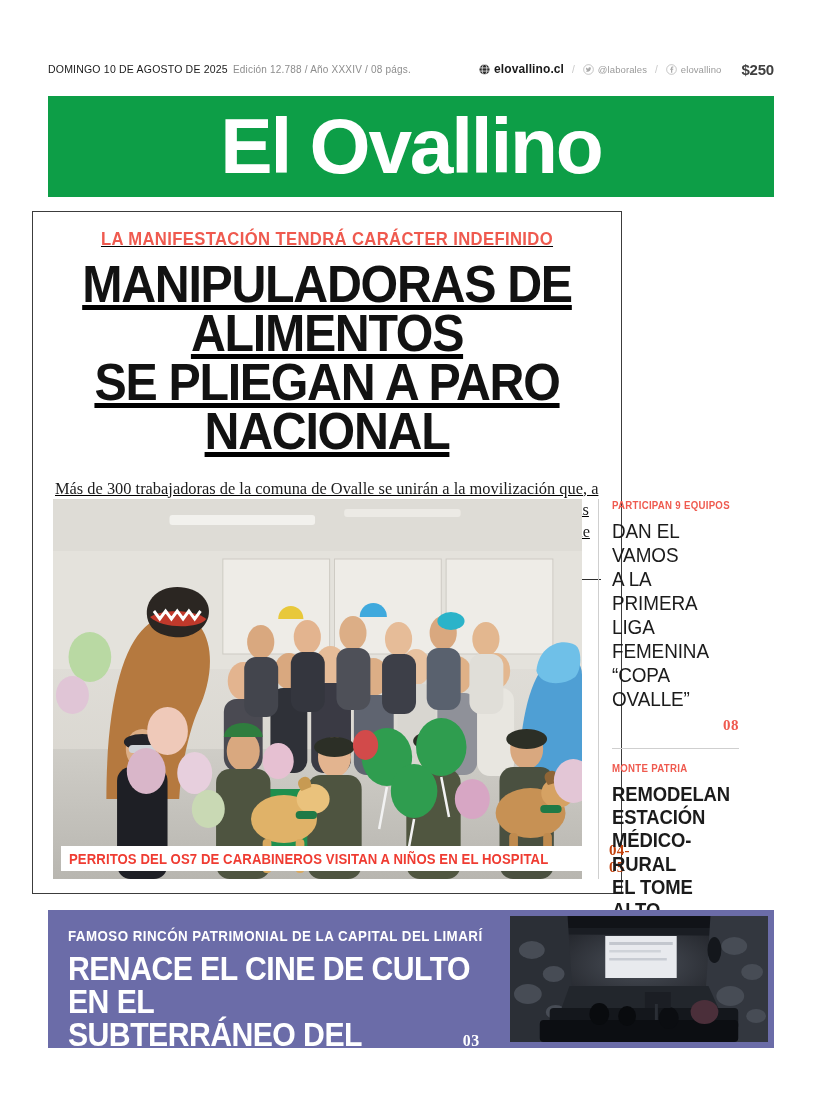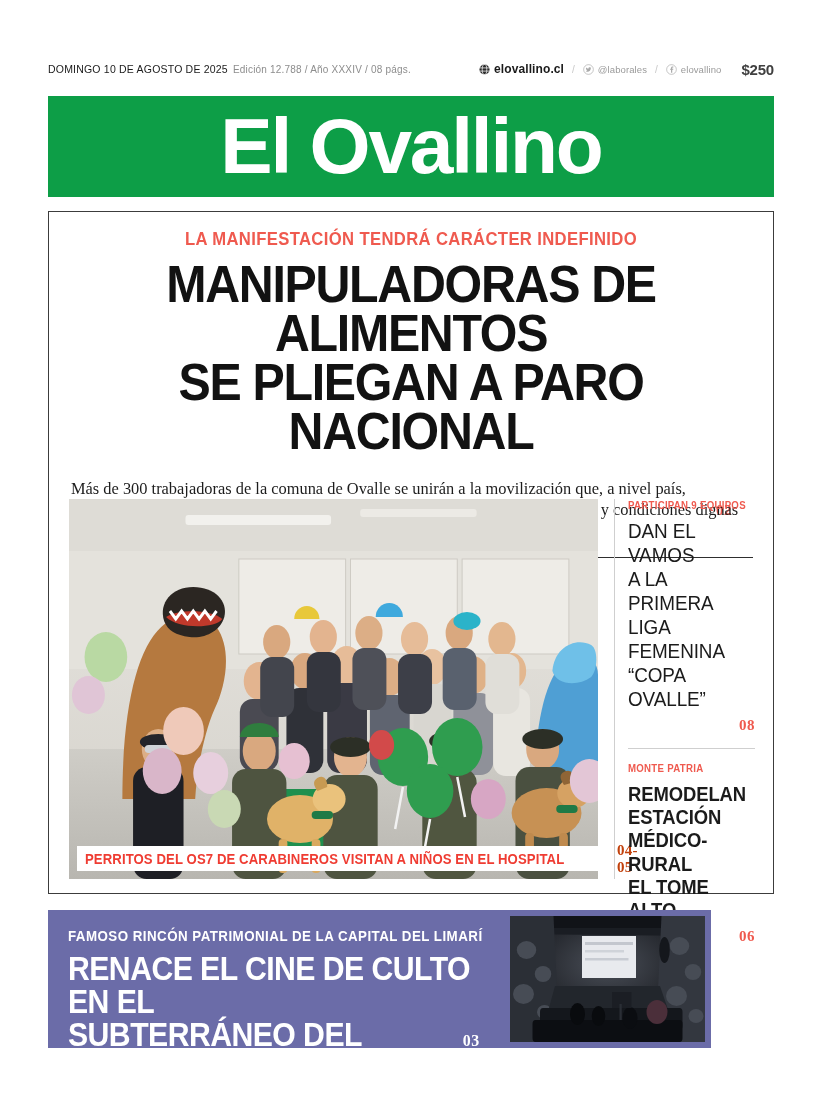--- a/index.html
+++ b/index.html
@@ -37,22 +37,22 @@
     background:#0d9e47; display:flex; align-items:center; justify-content:center;
   }
   .masthead .logo{
     font-family:"Liberation Sans", sans-serif;
     font-weight:bold; font-size:77px; color:#fff;
     letter-spacing:-2.2px; transform:scaleX(1.02); line-height:1;
   }
 
   
   .mainbox{
-    position:absolute; left:48px; top:211px; width:726px; height:683px;
-    border:1.6px solid #3c3c3c; background:#fff;
+    position:absolute; left:32px; top:211px; width:590px; height:683px;
+    border:1.6px solid #3c3c3c; background:#fff;text-decoration:underline;
   }
 
   .kicker{
     margin-top:16px; text-align:center; color:#ef5a4f;
     font-size:18.5px; font-weight:bold; letter-spacing:.4px;
     transform:scaleX(.9); font-family:"Liberation Sans", sans-serif;
   }
 
   .headline{
     margin-top:10px; text-align:center; color:#121212;
@@ -87,21 +87,21 @@
   }
 
   
   .photo{
     position:absolute; inset:0; overflow:hidden; background:#c9c5bf;
   }
   .photo svg{ position:absolute; inset:0; width:100%; height:100%; }
   .caption{
     position:absolute; left:8px; right:0; bottom:8px;
     background:#fff; height:25px; display:flex; align-items:center;
-    padding:0 6px 0 8px; gap:11px;
+    padding:0 6px 0 8px; gap:19px;
   }
   .caption .ctext{
     color:#ef3c32; font-weight:bold; font-size:14.3px;
     letter-spacing:.1px; transform:scaleX(.92); transform-origin:left center;
     white-space:nowrap;
   }
   .caption .cpage{
     font-family:"Liberation Serif", serif; font-weight:bold;
     font-size:15px; color:#c2410c; margin-left:auto; letter-spacing:.3px;
   }
@@ -120,21 +120,21 @@
   }
   .sbitem .sbtitle.bold{ font-weight:bold; font-size:20.5px; }
   .sbitem .sbpage{
     margin-top:6px; text-align:right; color:#ef5a4f; font-weight:bold;
     font-size:15px; font-family:"Liberation Serif", serif; letter-spacing:.5px;
   }
   .sbdivider{ margin:14px 0 13px 0; border-top:1.3px solid #cfcfcf; }
 
   
   .banner{
-    position:absolute; left:48px; top:910px; width:663px; height:138px;
+    position:absolute; left:48px; top:910px; width:726px; height:138px;
     background:#6b6ca8; display:flex; overflow:hidden;
   }
   .banner .btext{ width:462px; padding:18px 0 0 20px; }
   .banner .bkicker{
     color:#ffffff; font-weight:bold; font-size:14.5px; letter-spacing:.5px;
     transform:scaleX(.92); transform-origin:left center; white-space:nowrap;
   }
   .banner .btitle{
     margin-top:9px; color:#fff; font-weight:bold; font-size:32.5px;
     line-height:1.02; letter-spacing:-.6px; transform:scaleX(.93);

